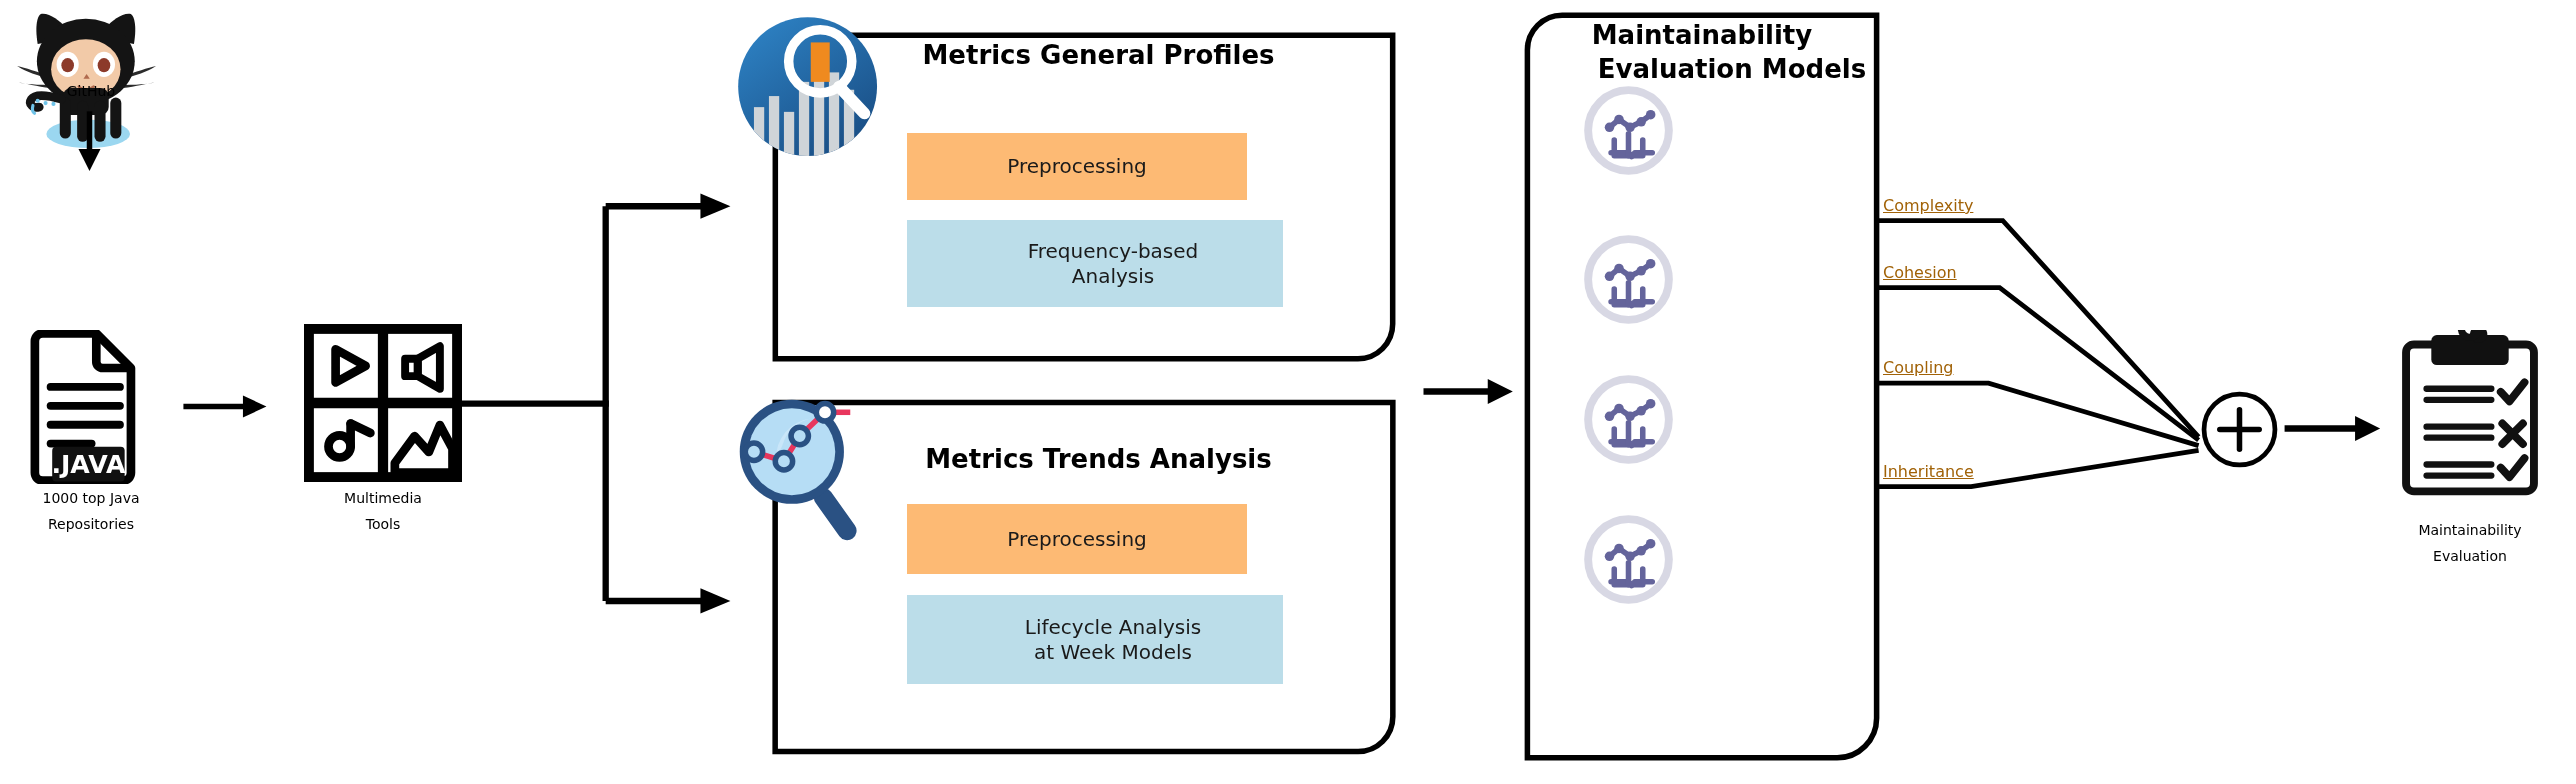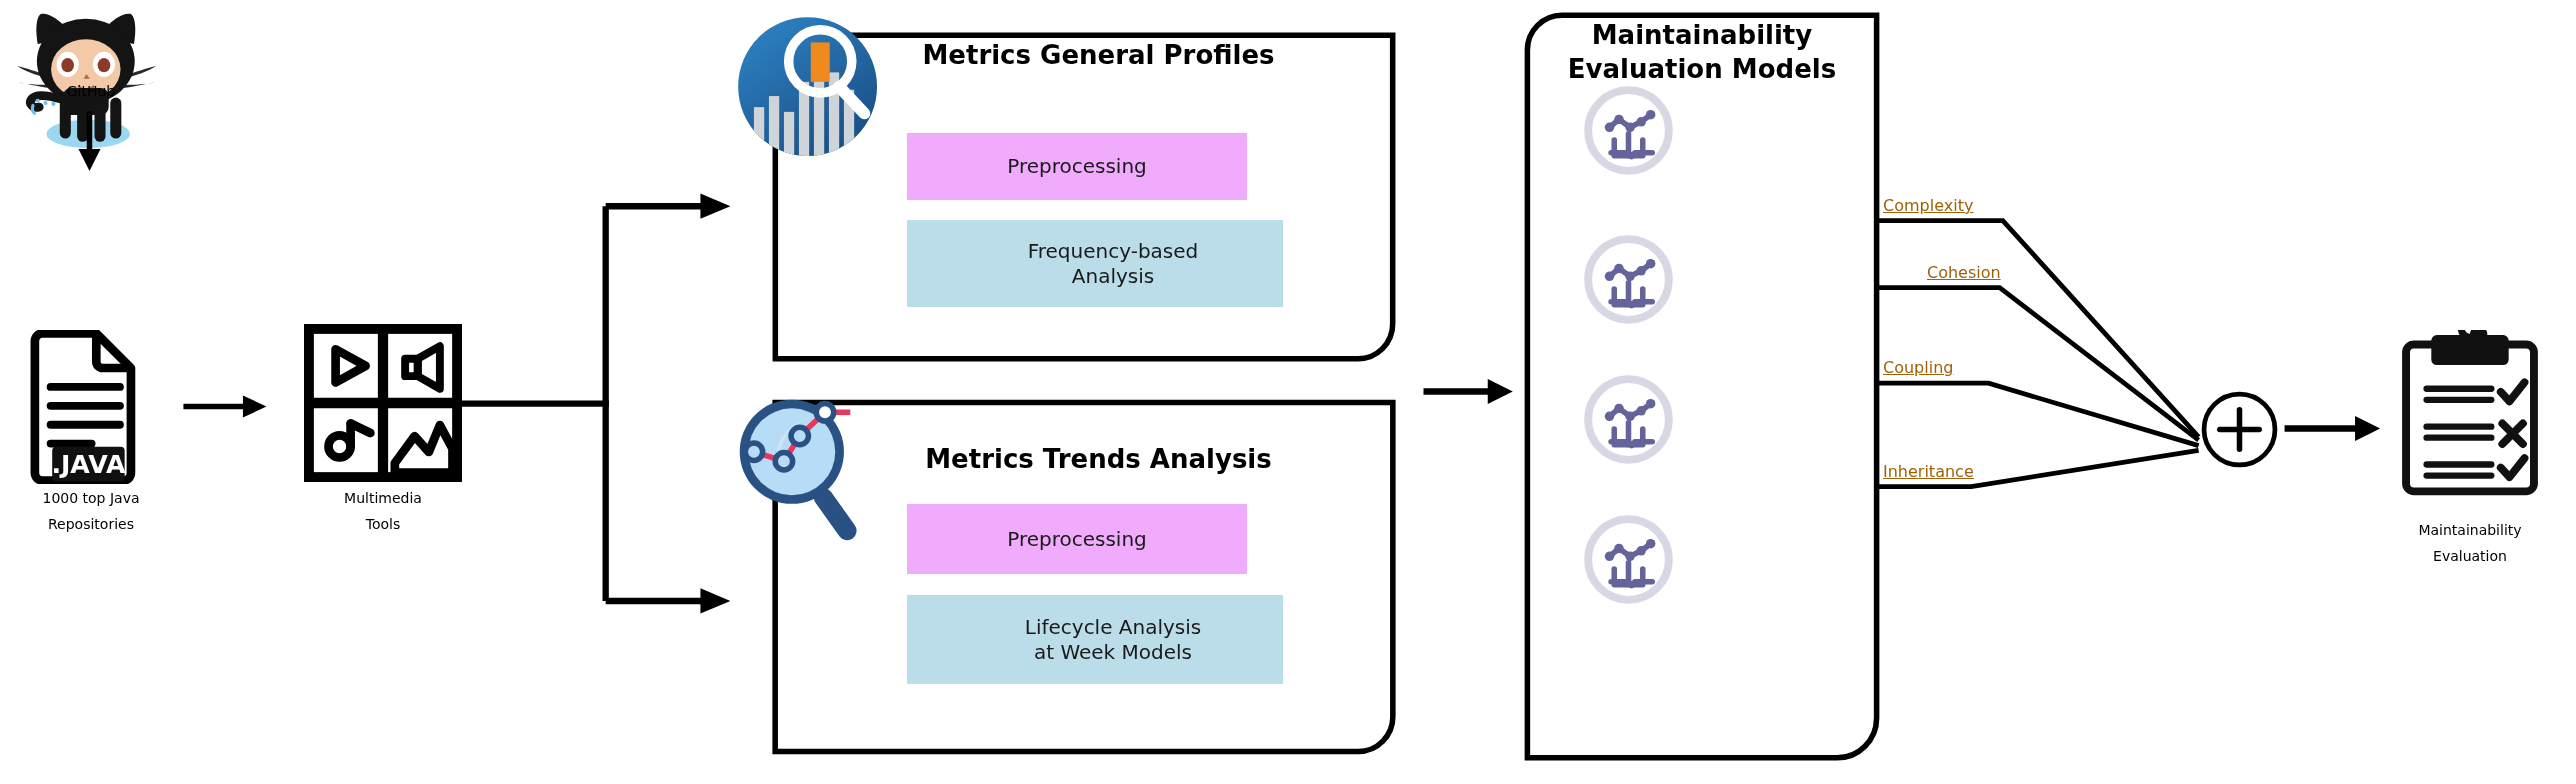--- a/index.html
+++ b/index.html
@@ -5,21 +5,21 @@
   html,body{margin:0;padding:0;background:#ffffff;}
   body{width:2576px;height:784px;position:relative;overflow:hidden;
        font-family:"DejaVu Sans","Liberation Sans",sans-serif;color:#000;}
   .abs{position:absolute;}
   .lbl{text-align:center;font-size:14px;line-height:1.18;color:#000;}
   svg{display:block;}
   .panel{position:absolute;background:#fff;}
   .panel-title{position:absolute;text-align:center;font-weight:bold;font-size:26px;color:#000;}
   .chip{position:absolute;display:flex;align-items:center;justify-content:center;
         text-align:center;font-size:20px;line-height:1.25;color:#1a1a1a;}
-  .chip-green{background:#f0abfc;}
+  .chip-green{background:#fdba74;}
   .chip-blue{background:#bbdde9;padding-left:36px;}
   .mlabel{position:absolute;font-size:16px;color:#a16207;white-space:nowrap;text-decoration:underline;}
   .icon-wrap{position:absolute;}
 </style>
 </head>
 <body>
 
 <div class="icon-wrap" style="left:14.2px;top:6.3px;width:146px;height:150px;">
   <svg viewBox="0 0 185 190" width="146" height="150">
     <ellipse cx="94" cy="162" rx="53" ry="18" fill="#9bd7f0"></ellipse>
@@ -179,21 +179,21 @@
     <polygon points="114,30 82,14 82,46" fill="#000"></polygon>
   </svg>
 </div>
 
 <div class="panel" style="left:1524px;top:12px;width:356px;height:749px;">
   <svg viewBox="0 0 450 948" width="356" height="749" style="position:absolute;left:0;top:0;">
     <path d="M48 4 H446 V894 a50 50 0 0 1 -50 50 H4 V48 a44 44 0 0 1 44 -44 Z" fill="#fff" stroke="#000" stroke-width="7"></path>
   </svg>
 </div>
 <div class="panel-title" style="left:1532px;top:20px;width:340px;">Maintainability</div>
-<div class="panel-title" style="left:1532px;top:54px;width:340px;">Evaluation Models</div>
+<div class="panel-title" style="left:1532px;top:54px;width:340px;padding-left:30px;">Evaluation Models</div>
 
 <div class="icon-wrap" style="left:1581px;top:83px;width:95px;height:95px;">
   <svg viewBox="0 0 120 120" width="95" height="95">
     <circle cx="60" cy="60" r="51" fill="none" stroke="#d8d8e4" stroke-width="10"></circle>
     <g fill="none" stroke="#64649b" stroke-width="7" stroke-linecap="round" stroke-linejoin="round">
       <path d="M42 72 V92 h36 V72"></path>
       <path d="M38 88 h22 l4 5 l4 -5 h22"></path>
       <path d="M60 64 V92"></path>
       <polyline points="36,56 48,46 62,56 76,49 88,40"></polyline>
     </g>
@@ -264,21 +264,21 @@
 <div class="icon-wrap" style="left:1873px;top:174px;width:348px;height:379px;">
   <svg viewBox="0 0 440 480" width="348" height="379">
     <polyline points="2,59 164,59 412,333" fill="none" stroke="#000" stroke-width="6"></polyline>
     <polyline points="2,144 160,144 412,337" fill="none" stroke="#000" stroke-width="6"></polyline>
     <polyline points="2,265 146,265 412,344" fill="none" stroke="#000" stroke-width="6"></polyline>
     <polyline points="2,396 124,396 412,350" fill="none" stroke="#000" stroke-width="6"></polyline>
   </svg>
 </div>
 
 <div class="mlabel" style="left:1883px;top:196px;">Complexity</div>
-<div class="mlabel" style="left:1883px;top:263px;margin-left:44px;">Cohesion</div>
+<div class="mlabel" style="left:1883px;top:263px;">Cohesion</div>
 <div class="mlabel" style="left:1883px;top:358px;">Coupling</div>
 <div class="mlabel" style="left:1883px;top:462px;">Inheritance</div>
 
 <div class="icon-wrap" style="left:2193px;top:383px;width:93px;height:93px;">
   <svg viewBox="0 0 118 118" width="93" height="93">
     <circle cx="59" cy="59" r="45" fill="#fff" stroke="#000" stroke-width="6"></circle>
     <line x1="59" y1="34" x2="59" y2="84" stroke="#000" stroke-width="7" stroke-linecap="round"></line>
     <line x1="34" y1="59" x2="84" y2="59" stroke="#000" stroke-width="7" stroke-linecap="round"></line>
   </svg>
 </div>

